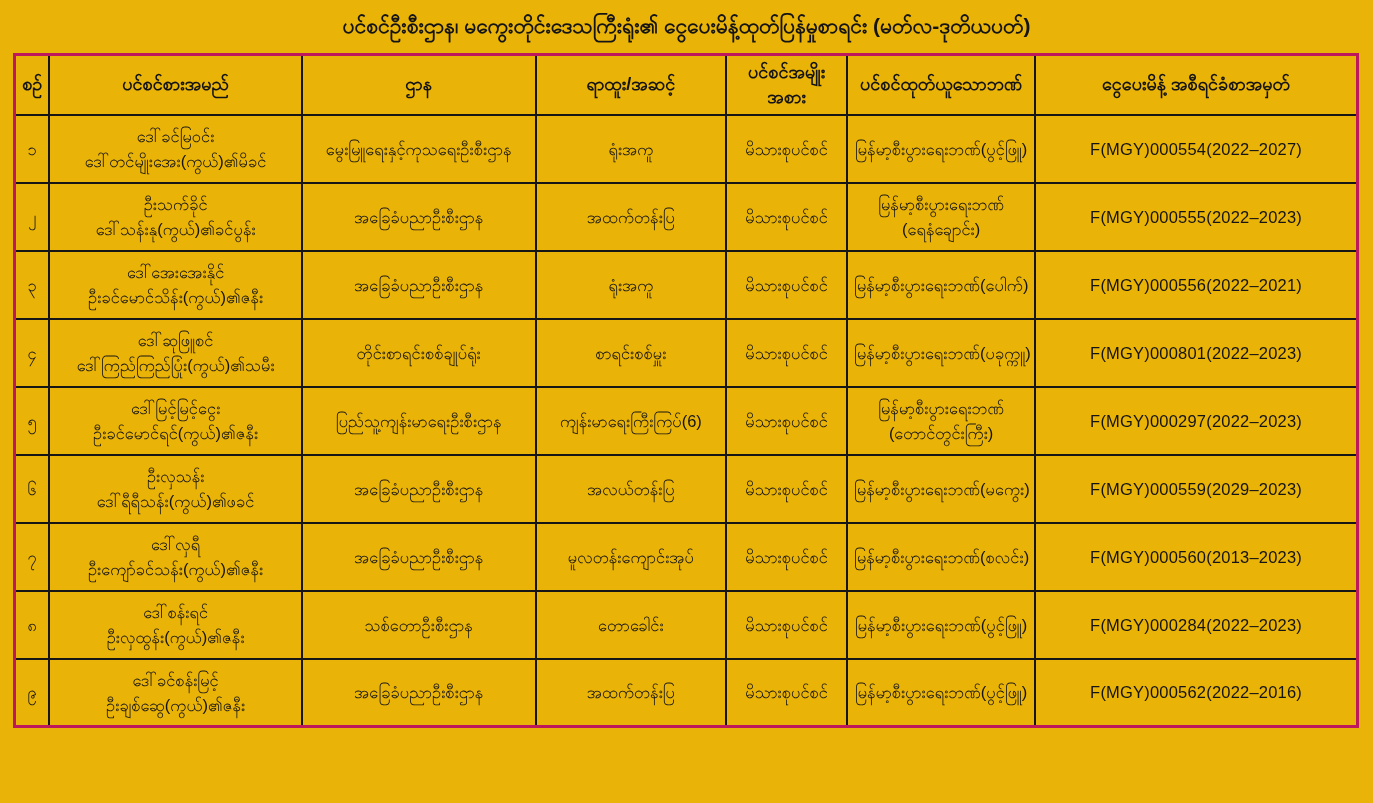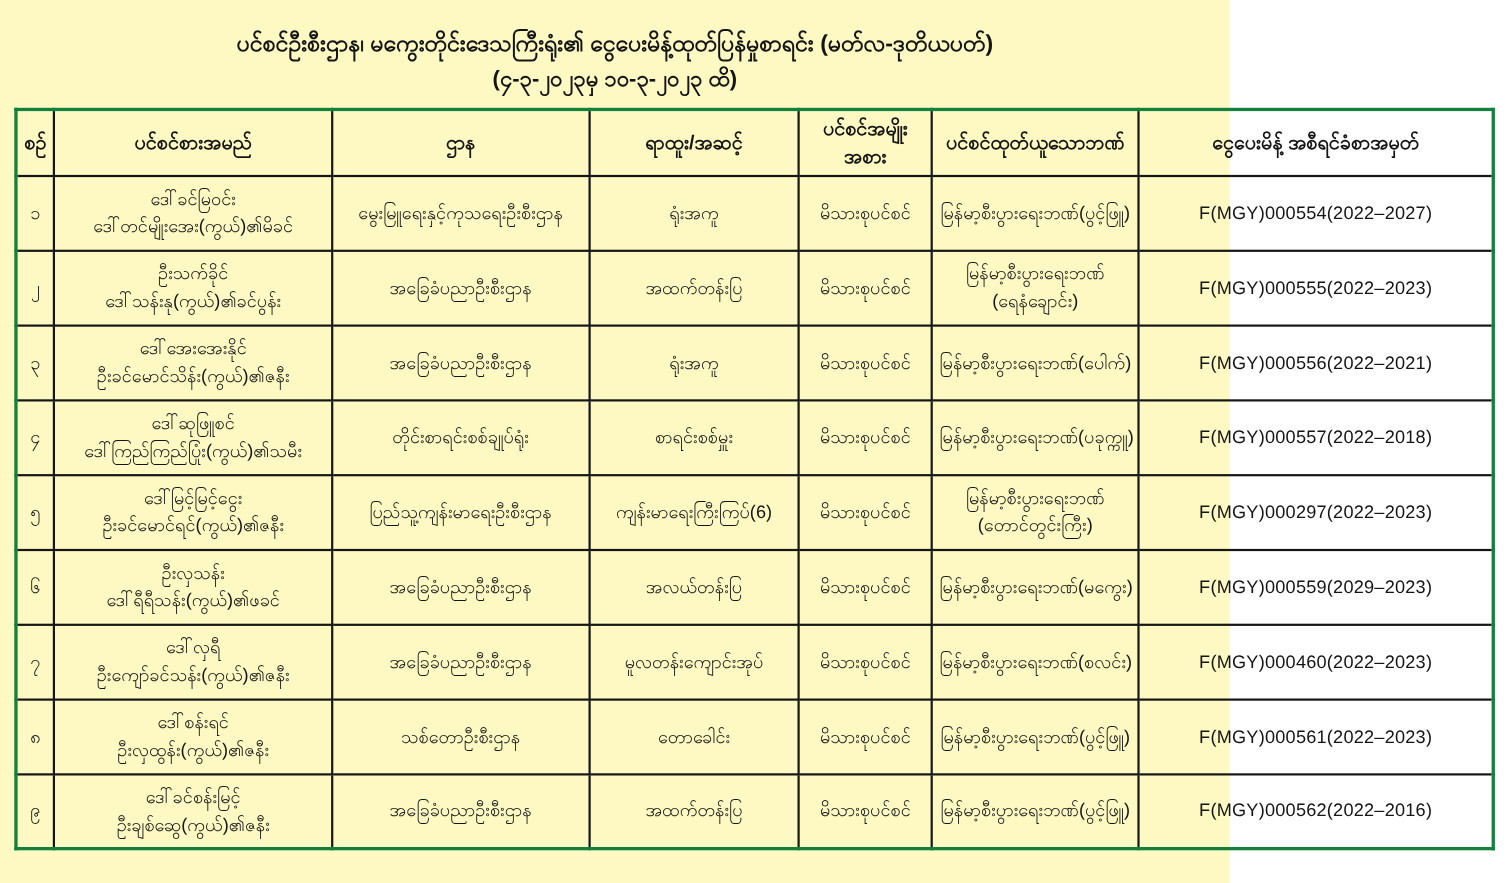--- a/index.html
+++ b/index.html
@@ -3,40 +3,40 @@
 <meta charset="utf-8">
 <style>
   html, body {
     margin: 0;
     padding: 0;
     background: #ffffff;
     font-family: "Liberation Sans", "DejaVu Sans", sans-serif;
     color: #141414;
   }
   .page {
-    width: 1118px;
+    width: 1373px;
     height: 803px;
-    background: #fef9c3;
+    background: #eab308;
     box-sizing: border-box;
-    padding-top: 24px;
+    padding-top: 10px;
   }
   .title-block {
     text-align: center;
     font-weight: bold;
     line-height: 1.55;
     margin-bottom: 10px;
   }
   .title-line1 { font-size: 21px; }
   .title-line2 { font-size: 20px; }
   table.report {
     border-collapse: collapse;
     table-layout: fixed;
     width: 1346px;
     margin: 0 13px;
-    border: 3px solid #15803d;
+    border: 3px solid #be185d;
   }
   table.report th, table.report td {
     border: 2px solid #161616;
     text-align: center;
     vertical-align: middle;
     padding: 4px 6px;
     box-sizing: border-box;
     overflow: hidden;
   }
   table.report thead th {
@@ -61,21 +61,20 @@
   col.c-bank  { width: 14.0%; }
   col.c-order { width: 24.0%; }
 </style>
 </head>
 <body>
 
 <div class="page">
 
   <div class="title-block">
     <div class="title-line1">ပင်စင်ဦးစီးဌာန၊ မကွေးတိုင်းဒေသကြီးရုံး၏ ငွေပေးမိန့်ထုတ်ပြန်မှုစာရင်း (မတ်လ-ဒုတိယပတ်)</div>
-    <div class="title-line2">(၄-၃-၂၀၂၃မှ ၁၀-၃-၂၀၂၃ ထိ)</div>
   </div>
 
   <table class="report">
     <colgroup>
       <col class="c-no">
         <col class="c-name">
         <col class="c-dept">
         <col class="c-pos">
       <col class="c-type">
         <col class="c-bank">
@@ -147,21 +146,21 @@
         <div>ဒေါ်ဆုဖြူစင်</div>
         <div>ဒေါ်ကြည်ကြည်ပြုံး(ကွယ်)၏သမီး</div>
       </td>
       <td>တိုင်းစာရင်းစစ်ချုပ်ရုံး</td>
       <td>စာရင်းစစ်မှူး</td>
       <td>မိသားစုပင်စင်</td>
       <td class="two-line">
         <div>မြန်မာ့စီးပွားရေးဘဏ်(ပခုက္ကူ)</div>
         <div></div>
       </td>
-      <td class="orderno">F(MGY)000557(2022–2018)</td>
+      <td class="orderno">F(MGY)000801(2022–2023)</td>
     </tr>
 
     <tr>
       <td>၅</td>
       <td class="two-line">
         <div>ဒေါ်မြင့်မြင့်ငွေး</div>
         <div>ဦးခင်မောင်ရင်(ကွယ်)၏ဇနီး</div>
       </td>
       <td>ပြည်သူ့ကျန်းမာရေးဦးစီးဌာန</td>
       <td>ကျန်းမာရေးကြီးကြပ်(6)</td>
@@ -195,37 +194,37 @@
         <div>ဒေါ်လှရီ</div>
         <div>ဦးကျော်ခင်သန်း(ကွယ်)၏ဇနီး</div>
       </td>
       <td>အခြေခံပညာဦးစီးဌာန</td>
       <td>မူလတန်းကျောင်းအုပ်</td>
       <td>မိသားစုပင်စင်</td>
       <td class="two-line">
         <div>မြန်မာ့စီးပွားရေးဘဏ်(စလင်း)</div>
         <div></div>
       </td>
-      <td class="orderno">F(MGY)000460(2022–2023)</td>
+      <td class="orderno">F(MGY)000560(2013–2023)</td>
     </tr>
 
     <tr>
       <td>၈</td>
       <td class="two-line">
         <div>ဒေါ်စန်းရင်</div>
         <div>ဦးလှထွန်း(ကွယ်)၏ဇနီး</div>
       </td>
       <td>သစ်တောဦးစီးဌာန</td>
       <td>တောခေါင်း</td>
       <td>မိသားစုပင်စင်</td>
       <td class="two-line">
         <div>မြန်မာ့စီးပွားရေးဘဏ်(ပွင့်ဖြူ)</div>
         <div></div>
       </td>
-      <td class="orderno">F(MGY)000561(2022–2023)</td>
+      <td class="orderno">F(MGY)000284(2022–2023)</td>
     </tr>
 
     <tr>
       <td>၉</td>
       <td class="two-line">
         <div>ဒေါ်ခင်စန်းမြင့်</div>
         <div>ဦးချစ်ဆွေ(ကွယ်)၏ဇနီး</div>
       </td>
       <td>အခြေခံပညာဦးစီးဌာန</td>
       <td>အထက်တန်းပြ</td>

